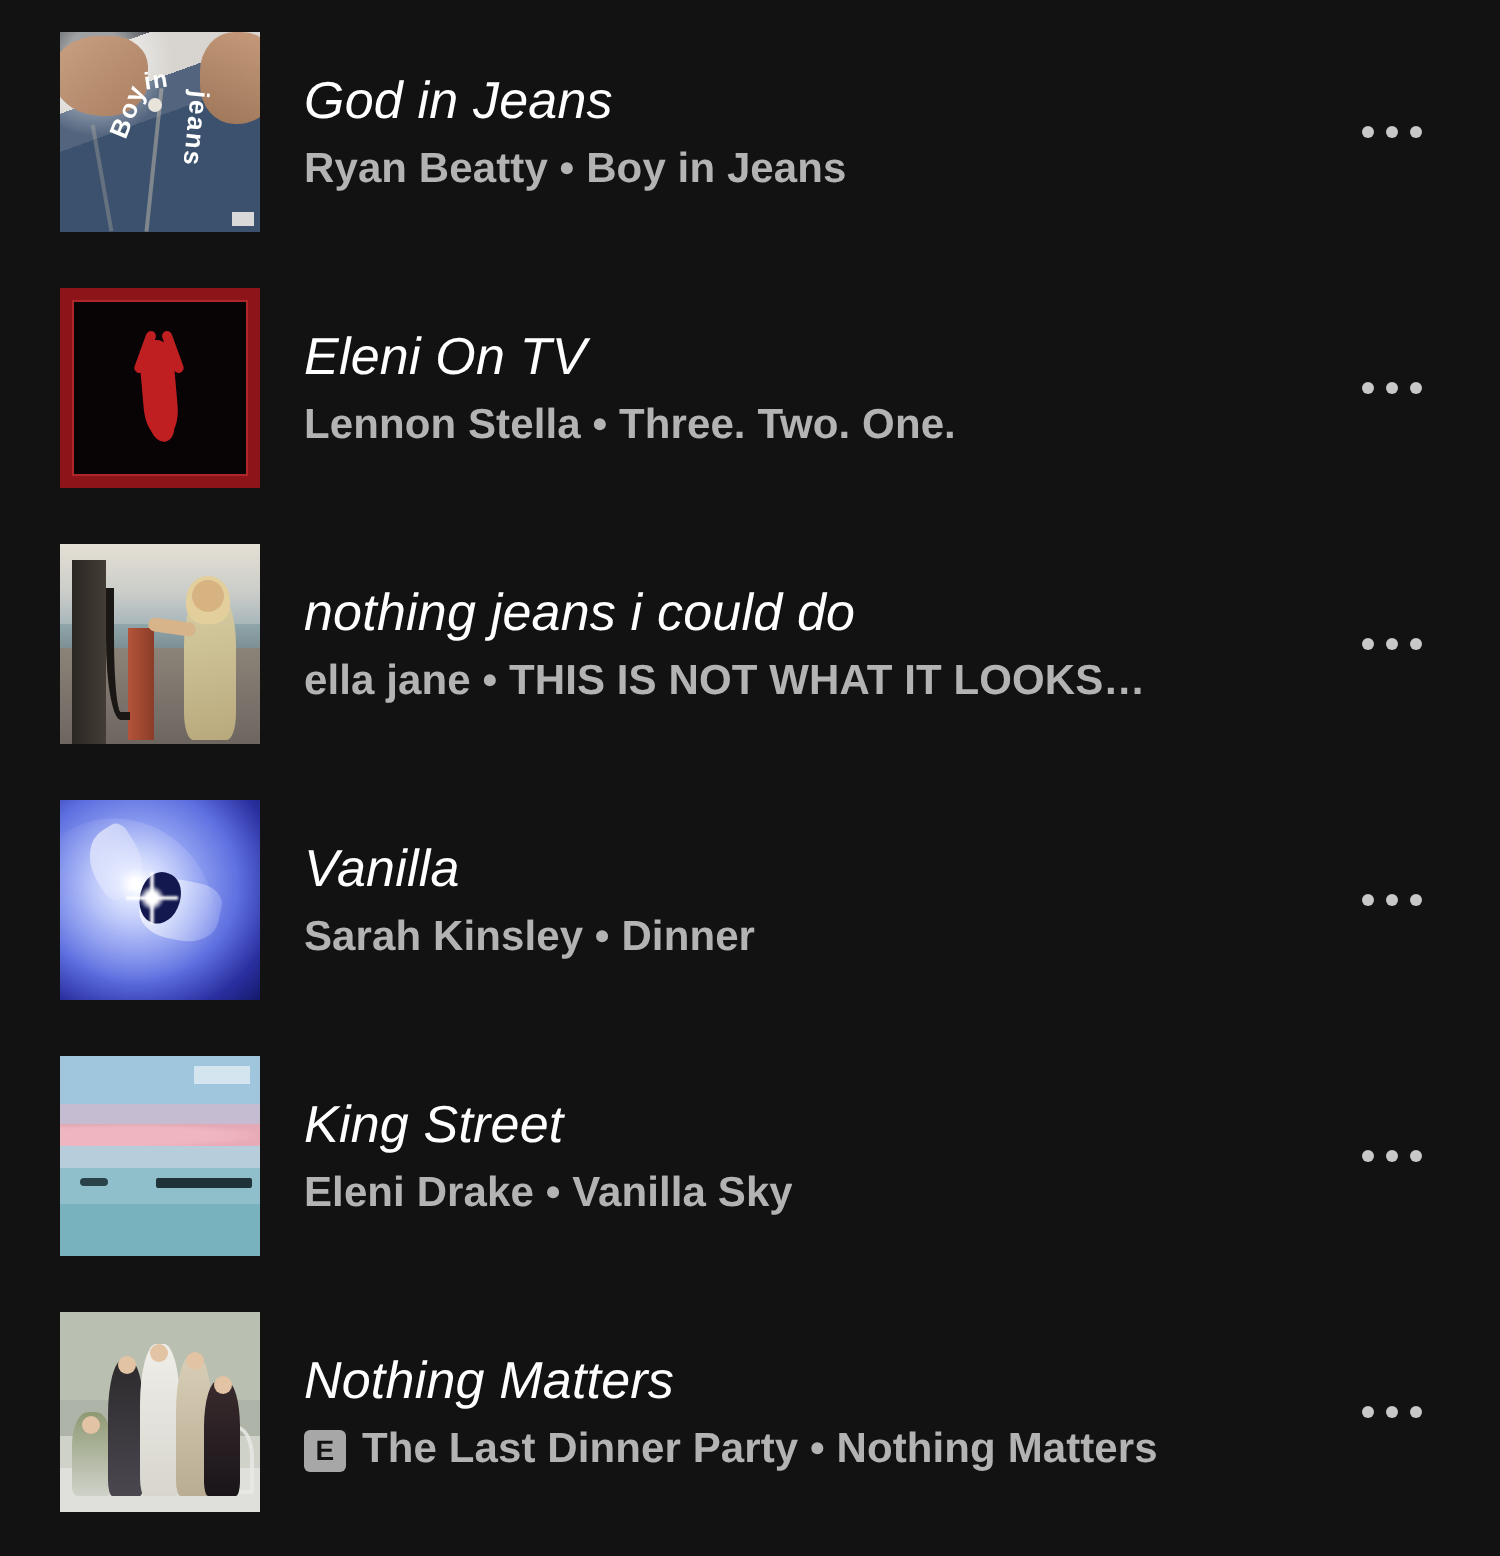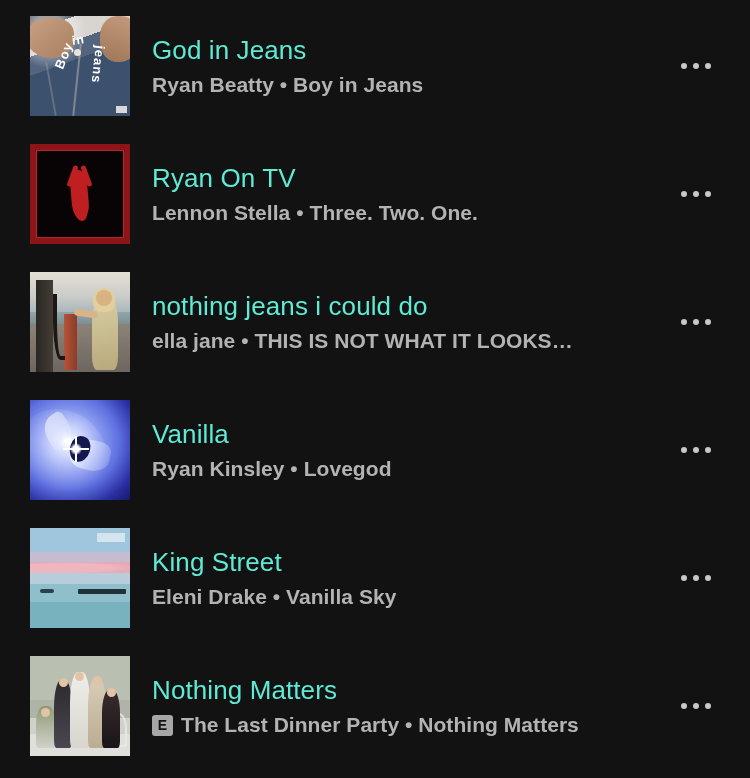--- a/index.html
+++ b/index.html
@@ -294,28 +294,29 @@
 
   
   .meta {
     margin-left: 22px;
     flex: 1 1 auto;
     min-width: 0;
     padding-right: 20px;
   }
 
   .title {
-    color: #5eead4;
+    color: #ffffff;
     font-size: 26px;
     line-height: 32px;
     font-weight: 400;
     letter-spacing: 0.1px;
     white-space: nowrap;
     overflow: hidden;
     text-overflow: ellipsis;
+    font-style: italic;
   }
 
   .subtitle {
     margin-top: 6px;
     color: #b3b3b3;
     font-size: 21px;
     line-height: 26px;
     font-weight: 400;
     letter-spacing: 0.05px;
     white-space: nowrap;
@@ -401,21 +402,21 @@
     <div class="art art-golf">
       <div class="layer"></div>
       <div class="inner">
         <div class="arm-l"></div>
         <div class="arm-r"></div>
         <div class="fig"></div>
         <div class="leg"></div>
       </div>
     </div>
     <div class="meta">
-      <div class="title">Ryan On TV</div>
+      <div class="title">Eleni On TV</div>
       <div class="subtitle">
         <span class="subtext">Lennon Stella • Three. Two. One.</span>
       </div>
     </div>
     <div class="more">
       <span></span>
       <span></span>
       <span></span>
     </div>
   </div>
@@ -452,21 +453,21 @@
       <div class="layer"></div>
       <div class="swirl"></div>
       <div class="wing"></div>
       <div class="figure"></div>
       <div class="hairdark"></div>
       <div class="star"></div>
     </div>
     <div class="meta">
       <div class="title">Vanilla</div>
       <div class="subtitle">
-        <span class="subtext">Ryan Kinsley • Lovegod</span>
+        <span class="subtext">Sarah Kinsley • Dinner</span>
       </div>
     </div>
     <div class="more">
       <span></span>
       <span></span>
       <span></span>
     </div>
   </div>
 
   <div class="track-row">

